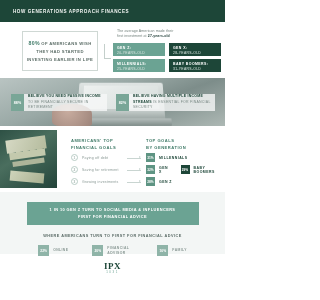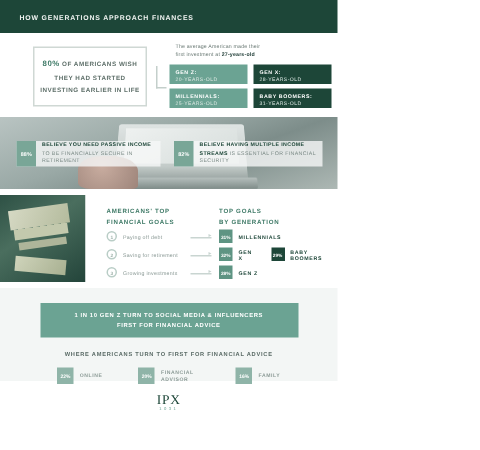--- a/index.html
+++ b/index.html
@@ -178,21 +178,21 @@
   }
   .turn-lbl {
     margin-left: 4px; font-size: 3.4px; letter-spacing:.4px; color:#8b9a96;
     font-weight: 700; line-height: 1.5; max-width: 26px;
   }
 
   
   .footer { height: 26px; background:#fff; display:flex; align-items:center; justify-content:center; }
   .logo { text-align:center; }
   .logo-main {
-    font-family: "Liberation Serif", serif; font-size: 9px; font-weight: 400;
+    font-family: "Liberation Serif", serif; font-size: 9px; font-weight: 700;
     color:#1d4638; letter-spacing: .5px; position:relative;
   }
   .logo-sub {
     font-size: 2.8px; color:#6ba393; letter-spacing: 1.6px; margin-top: -1px;
   }
 </style>
 </head>
 <body>
 
 <div class="page">

